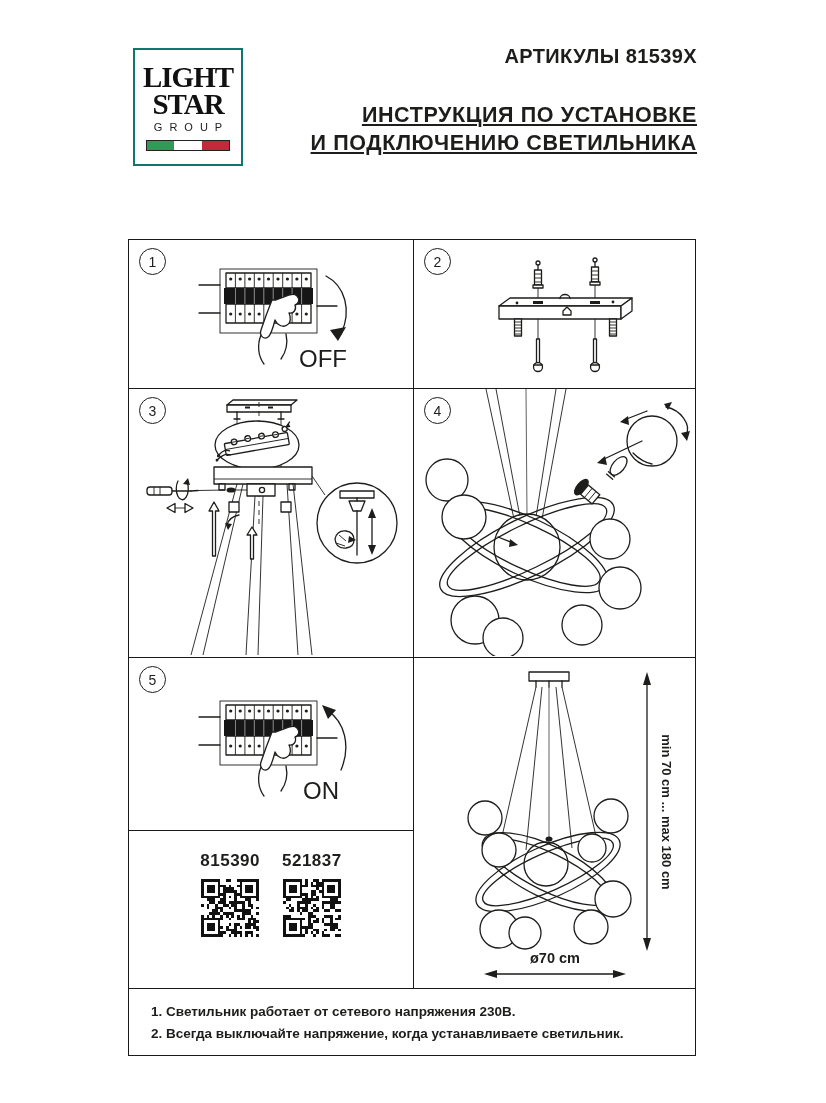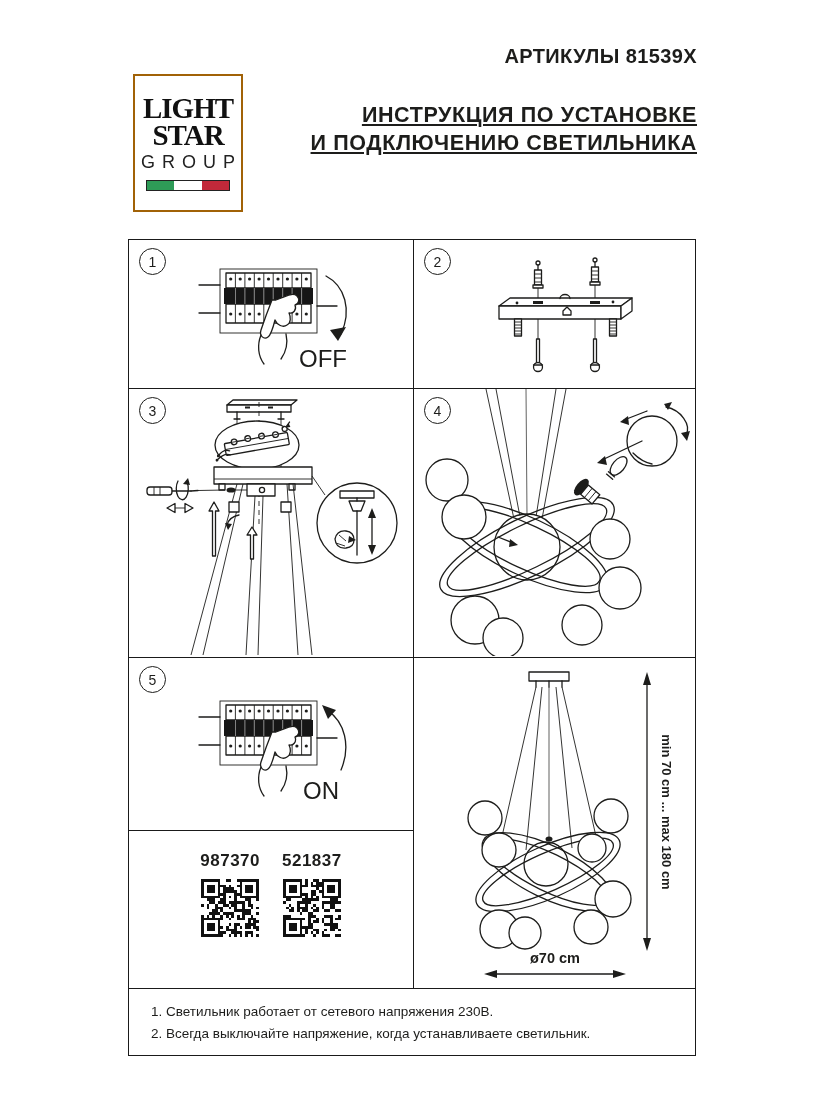--- a/index.html
+++ b/index.html
@@ -1,24 +1,24 @@
 <!DOCTYPE html>
 <html><head>
 <meta charset="utf-8">
 <style>
   html,body{margin:0;padding:0;}
   body{width:826px;height:1103px;position:relative;background:#fff;
        font-family:"Liberation Sans","DejaVu Sans",sans-serif;color:#1d1d1b;overflow:hidden;}
   
-  .logo-box{position:absolute;left:133px;top:74px;width:110px;height:138px;
-    border:2px solid #a16207;box-sizing:border-box;display:flex;flex-direction:column;
+  .logo-box{position:absolute;left:133px;top:48px;width:110px;height:118px;
+    border:2px solid #0f766e;box-sizing:border-box;display:flex;flex-direction:column;
     align-items:center;justify-content:center;}
   .logo-word{font-family:"Liberation Serif","DejaVu Serif",serif;font-weight:bold;
     font-size:29px;line-height:27px;letter-spacing:-1px;color:#111;}
-  .logo-group{font-size:18px;letter-spacing:7px;margin:3px 0 0 7px;color:#222;}
+  .logo-group{font-size:11px;letter-spacing:7px;margin:3px 0 0 7px;color:#222;}
   .logo-flag{width:84px;height:11px;border:1px solid #222;display:flex;margin-top:7px;box-sizing:border-box;}
   .logo-flag span{flex:1;}
   .hdr-right{position:absolute;right:129px;top:42px;text-align:right;}
   .hdr-series,.hdr-articles{font-size:20px;font-weight:bold;line-height:29px;letter-spacing:.4px;}
   .hdr-title{margin-top:30px;font-size:21.5px;font-weight:bold;line-height:28px;letter-spacing:.6px;text-decoration:underline;}
   
   .sheet{position:absolute;left:128px;top:239px;width:568px;height:817px;
     border:1.8px solid #1a1a1a;box-sizing:border-box;display:grid;
     grid-template-columns:285px 1fr;grid-template-rows:149px 269px 173px 158px 1fr;}
   .cell{position:relative;box-sizing:border-box;overflow:hidden;}
@@ -31,21 +31,21 @@
   .lw{stroke:#1d1d1b;fill:none;stroke-width:1.3;stroke-linecap:round;stroke-linejoin:round;}
   .th{stroke:#1d1d1b;fill:none;stroke-width:.9;}
   .fw{fill:#ffffff;stroke:#1d1d1b;stroke-width:1.3;stroke-linejoin:round;}
   .fk{fill:#1d1d1b;stroke:none;}
   svg text{font-family:"Liberation Sans","DejaVu Sans",sans-serif;fill:#1d1d1b;}
   
   .qr-wrap{display:flex;justify-content:center;gap:22px;padding-top:20px;}
   .qr-item{text-align:center;}
   .qr-label{font-size:17px;font-weight:bold;letter-spacing:.5px;margin-bottom:8px;}
   
-  .notes{padding:12px 18px 0 22px;font-size:13.5px;line-height:22px;}
+  .notes{padding:12px 18px 0 22px;font-size:13.5px;line-height:22px;font-weight:bold;}
 </style>
 </head>
 <body>
 
 <div class="logo-box">
   <div class="logo-word">LIGHT</div>
   <div class="logo-word">STAR</div>
   <div class="logo-group">GROUP</div>
   <div class="logo-flag">
     <span style="background: rgb(46, 155, 87);"></span>
@@ -485,21 +485,21 @@
         <line class="lw" x1="80" y1="316" x2="202" y2="316" stroke-width="1.4"></line>
         <polygon class="fk" points="70,316 83,312 83,320"></polygon>
         <polygon class="fk" points="212,316 199,312 199,320"></polygon>
       </g>
     </svg>
   </div>
 
   <div class="cell br bb">
     <div class="qr-wrap">
       <div class="qr-item">
-        <div class="qr-label">987370</div>
+        <div class="qr-label">815390</div>
         <svg width="58" height="58" viewBox="0 0 21 21" shape-rendering="crispEdges">
             <rect x="0" y="0" width="1" height="1" fill="#111"></rect>
             <rect x="1" y="0" width="1" height="1" fill="#111"></rect>
             <rect x="2" y="0" width="1" height="1" fill="#111"></rect>
             <rect x="3" y="0" width="1" height="1" fill="#111"></rect>
             <rect x="4" y="0" width="1" height="1" fill="#111"></rect>
             <rect x="5" y="0" width="1" height="1" fill="#111"></rect>
             <rect x="6" y="0" width="1" height="1" fill="#111"></rect>
             <rect x="9" y="0" width="1" height="1" fill="#111"></rect>
             <rect x="10" y="0" width="1" height="1" fill="#111"></rect>

